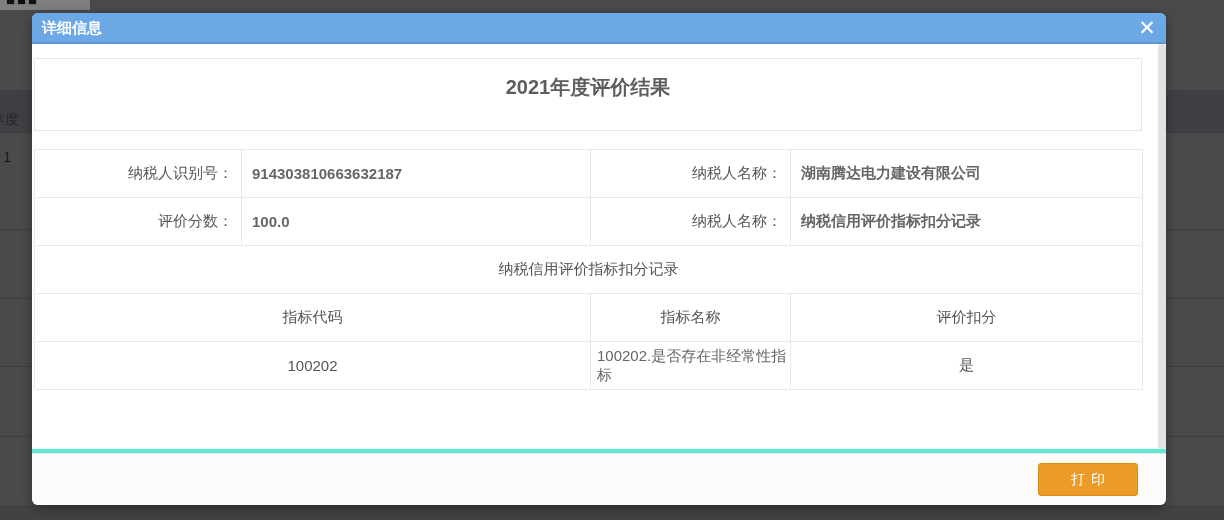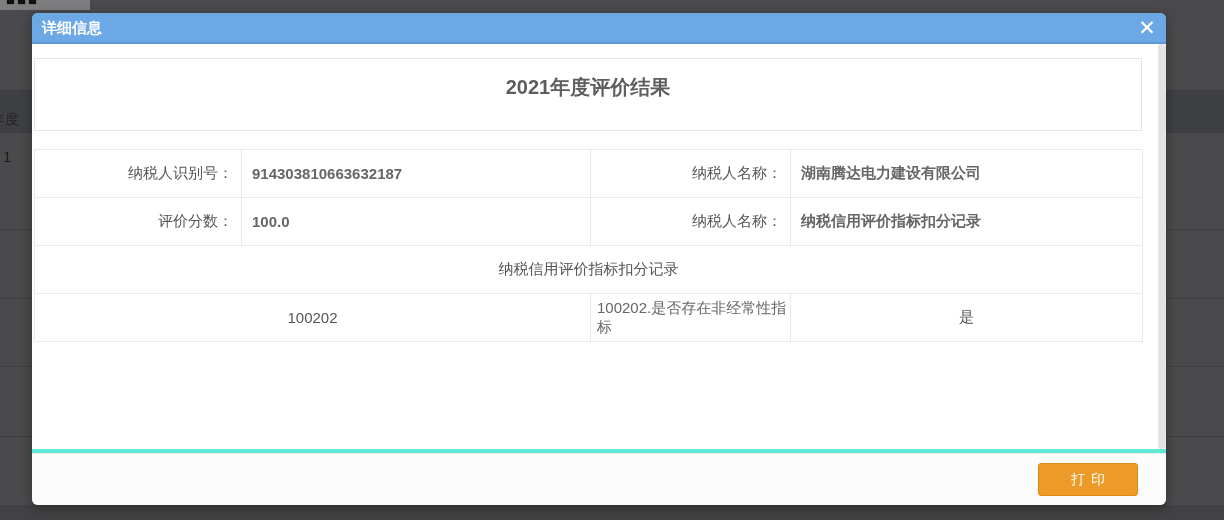--- a/index.html
+++ b/index.html
@@ -132,20 +132,25 @@
           <tr>
             <td class="lbl">评价分数：</td>
             <td class="val">100.0</td>
             <td class="lbl">纳税人名称：</td>
             <td class="val">纳税信用评价指标扣分记录</td>
           </tr>
           <tr>
             <td class="center" colspan="4">纳税信用评价指标扣分记录</td>
           </tr>
           <tr>
+            <td class="center" colspan="2">指标代码</td>
+            <td class="center">指标名称</td>
+            <td class="center">评价扣分</td>
+          </tr>
+          <tr>
             <td class="center" colspan="2">100202</td>
             <td class="cell-left">100202.是否存在非经常性指标</td>
             <td class="center">是</td>
           </tr>
         </tbody>
       </table>
 
     </div>
   </div>
 

